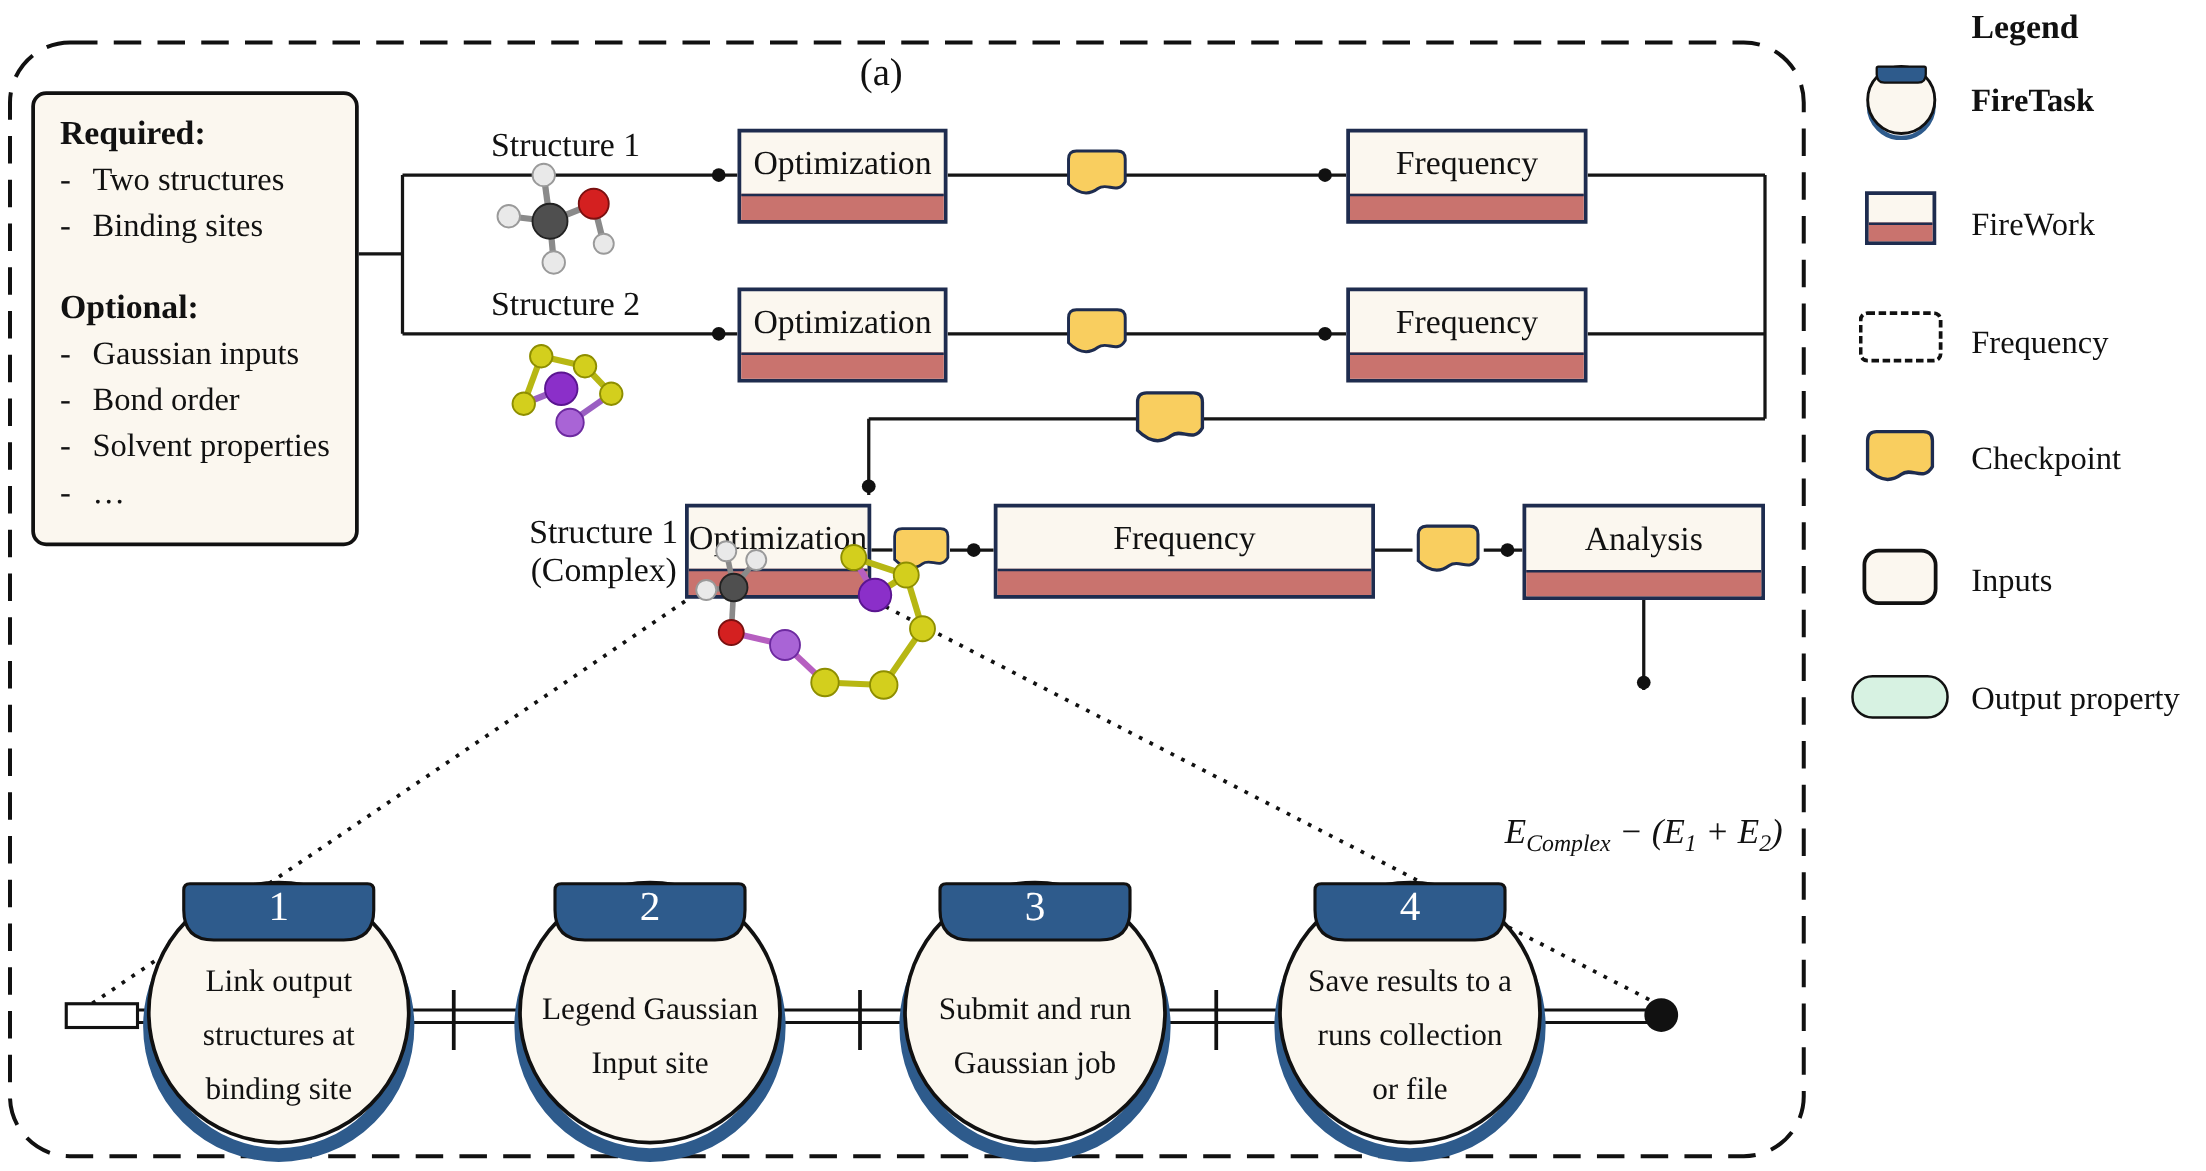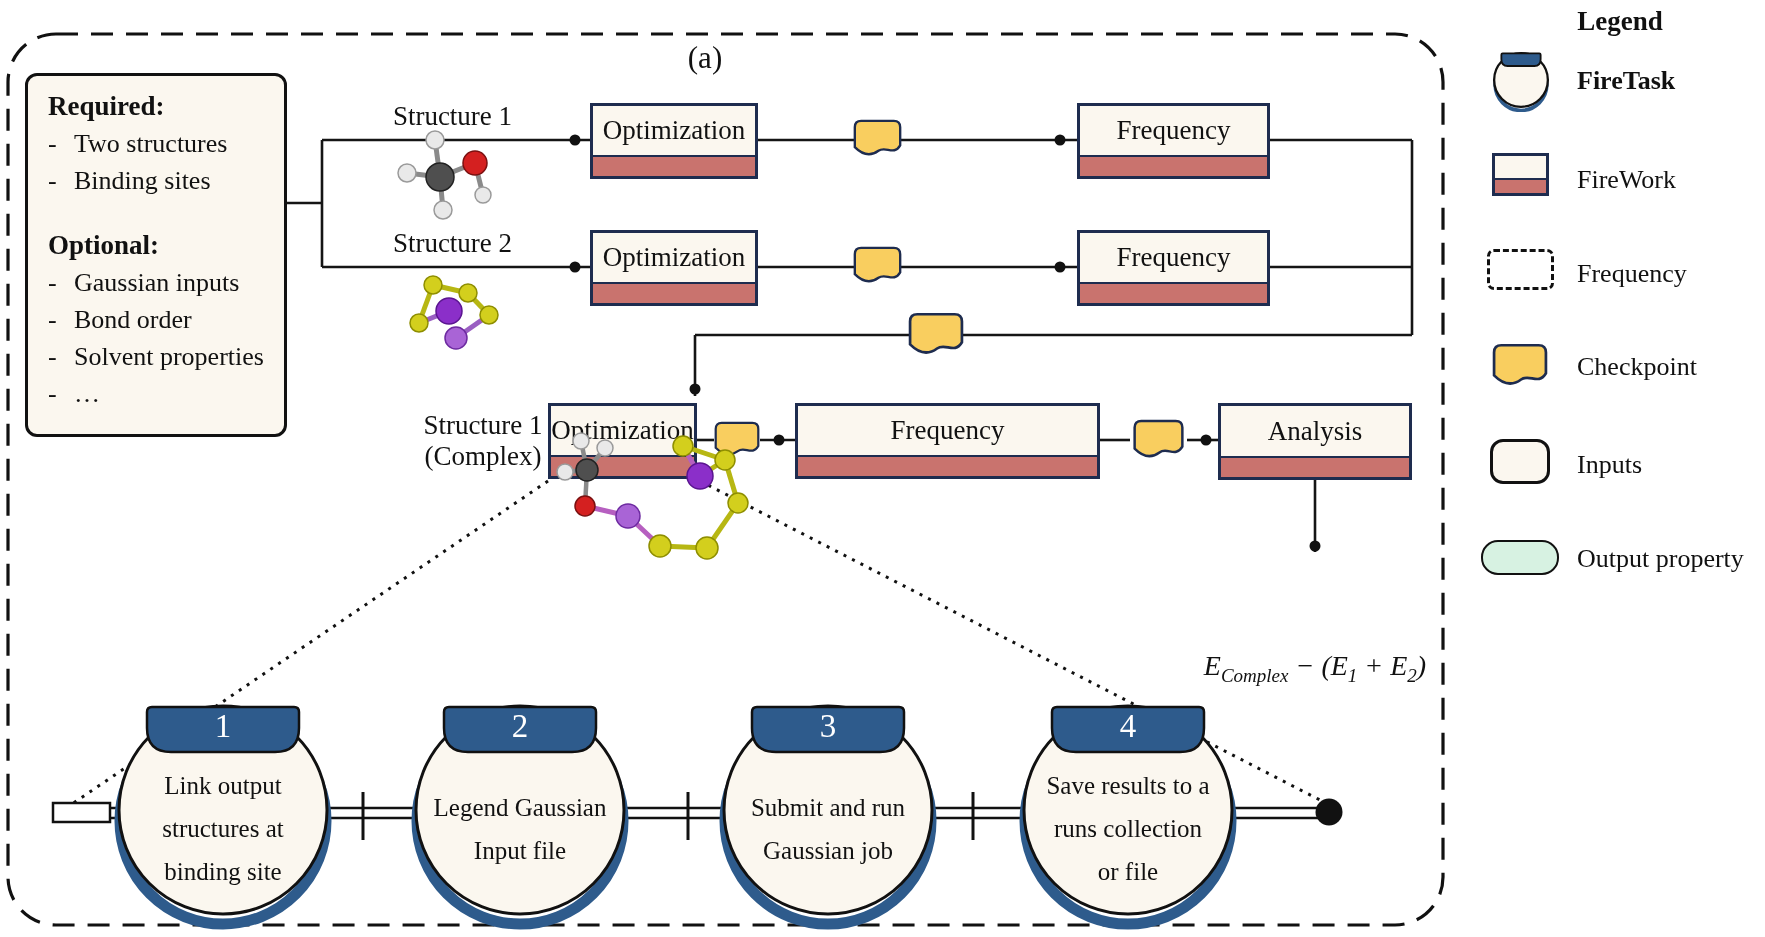--- a/index.html
+++ b/index.html
@@ -273,21 +273,21 @@
 
     <div class="abs task" style="left:400px;top:692px;">
       <svg width="240" height="240" viewBox="0 0 240 240">
         <circle cx="120" cy="129" r="103" fill="none" stroke="#2e5b8c" stroke-width="11"></circle>
         <circle cx="120" cy="118" r="104" fill="#fbf7ef" stroke="#111" stroke-width="3"></circle>
         <path d="M49 15 H191 Q196 15 196 20 V36 Q196 60 172 60 H68 Q44 60 44 36 V20 Q44 15 49 15 Z" fill="#2e5b8c" stroke="#111" stroke-width="2.5"></path>
       </svg>
       <div class="task-num">2</div>
       <div class="task-text two">
         <div>Legend Gaussian</div>
-        <div>Input file</div>
+        <div>Input site</div>
       </div>
     </div>
 
     <div class="abs task" style="left:708px;top:692px;">
       <svg width="240" height="240" viewBox="0 0 240 240">
         <circle cx="120" cy="129" r="103" fill="none" stroke="#2e5b8c" stroke-width="11"></circle>
         <circle cx="120" cy="118" r="104" fill="#fbf7ef" stroke="#111" stroke-width="3"></circle>
         <path d="M49 15 H191 Q196 15 196 20 V36 Q196 60 172 60 H68 Q44 60 44 36 V20 Q44 15 49 15 Z" fill="#2e5b8c" stroke="#111" stroke-width="2.5"></path>
       </svg>
       <div class="task-num">3</div>

